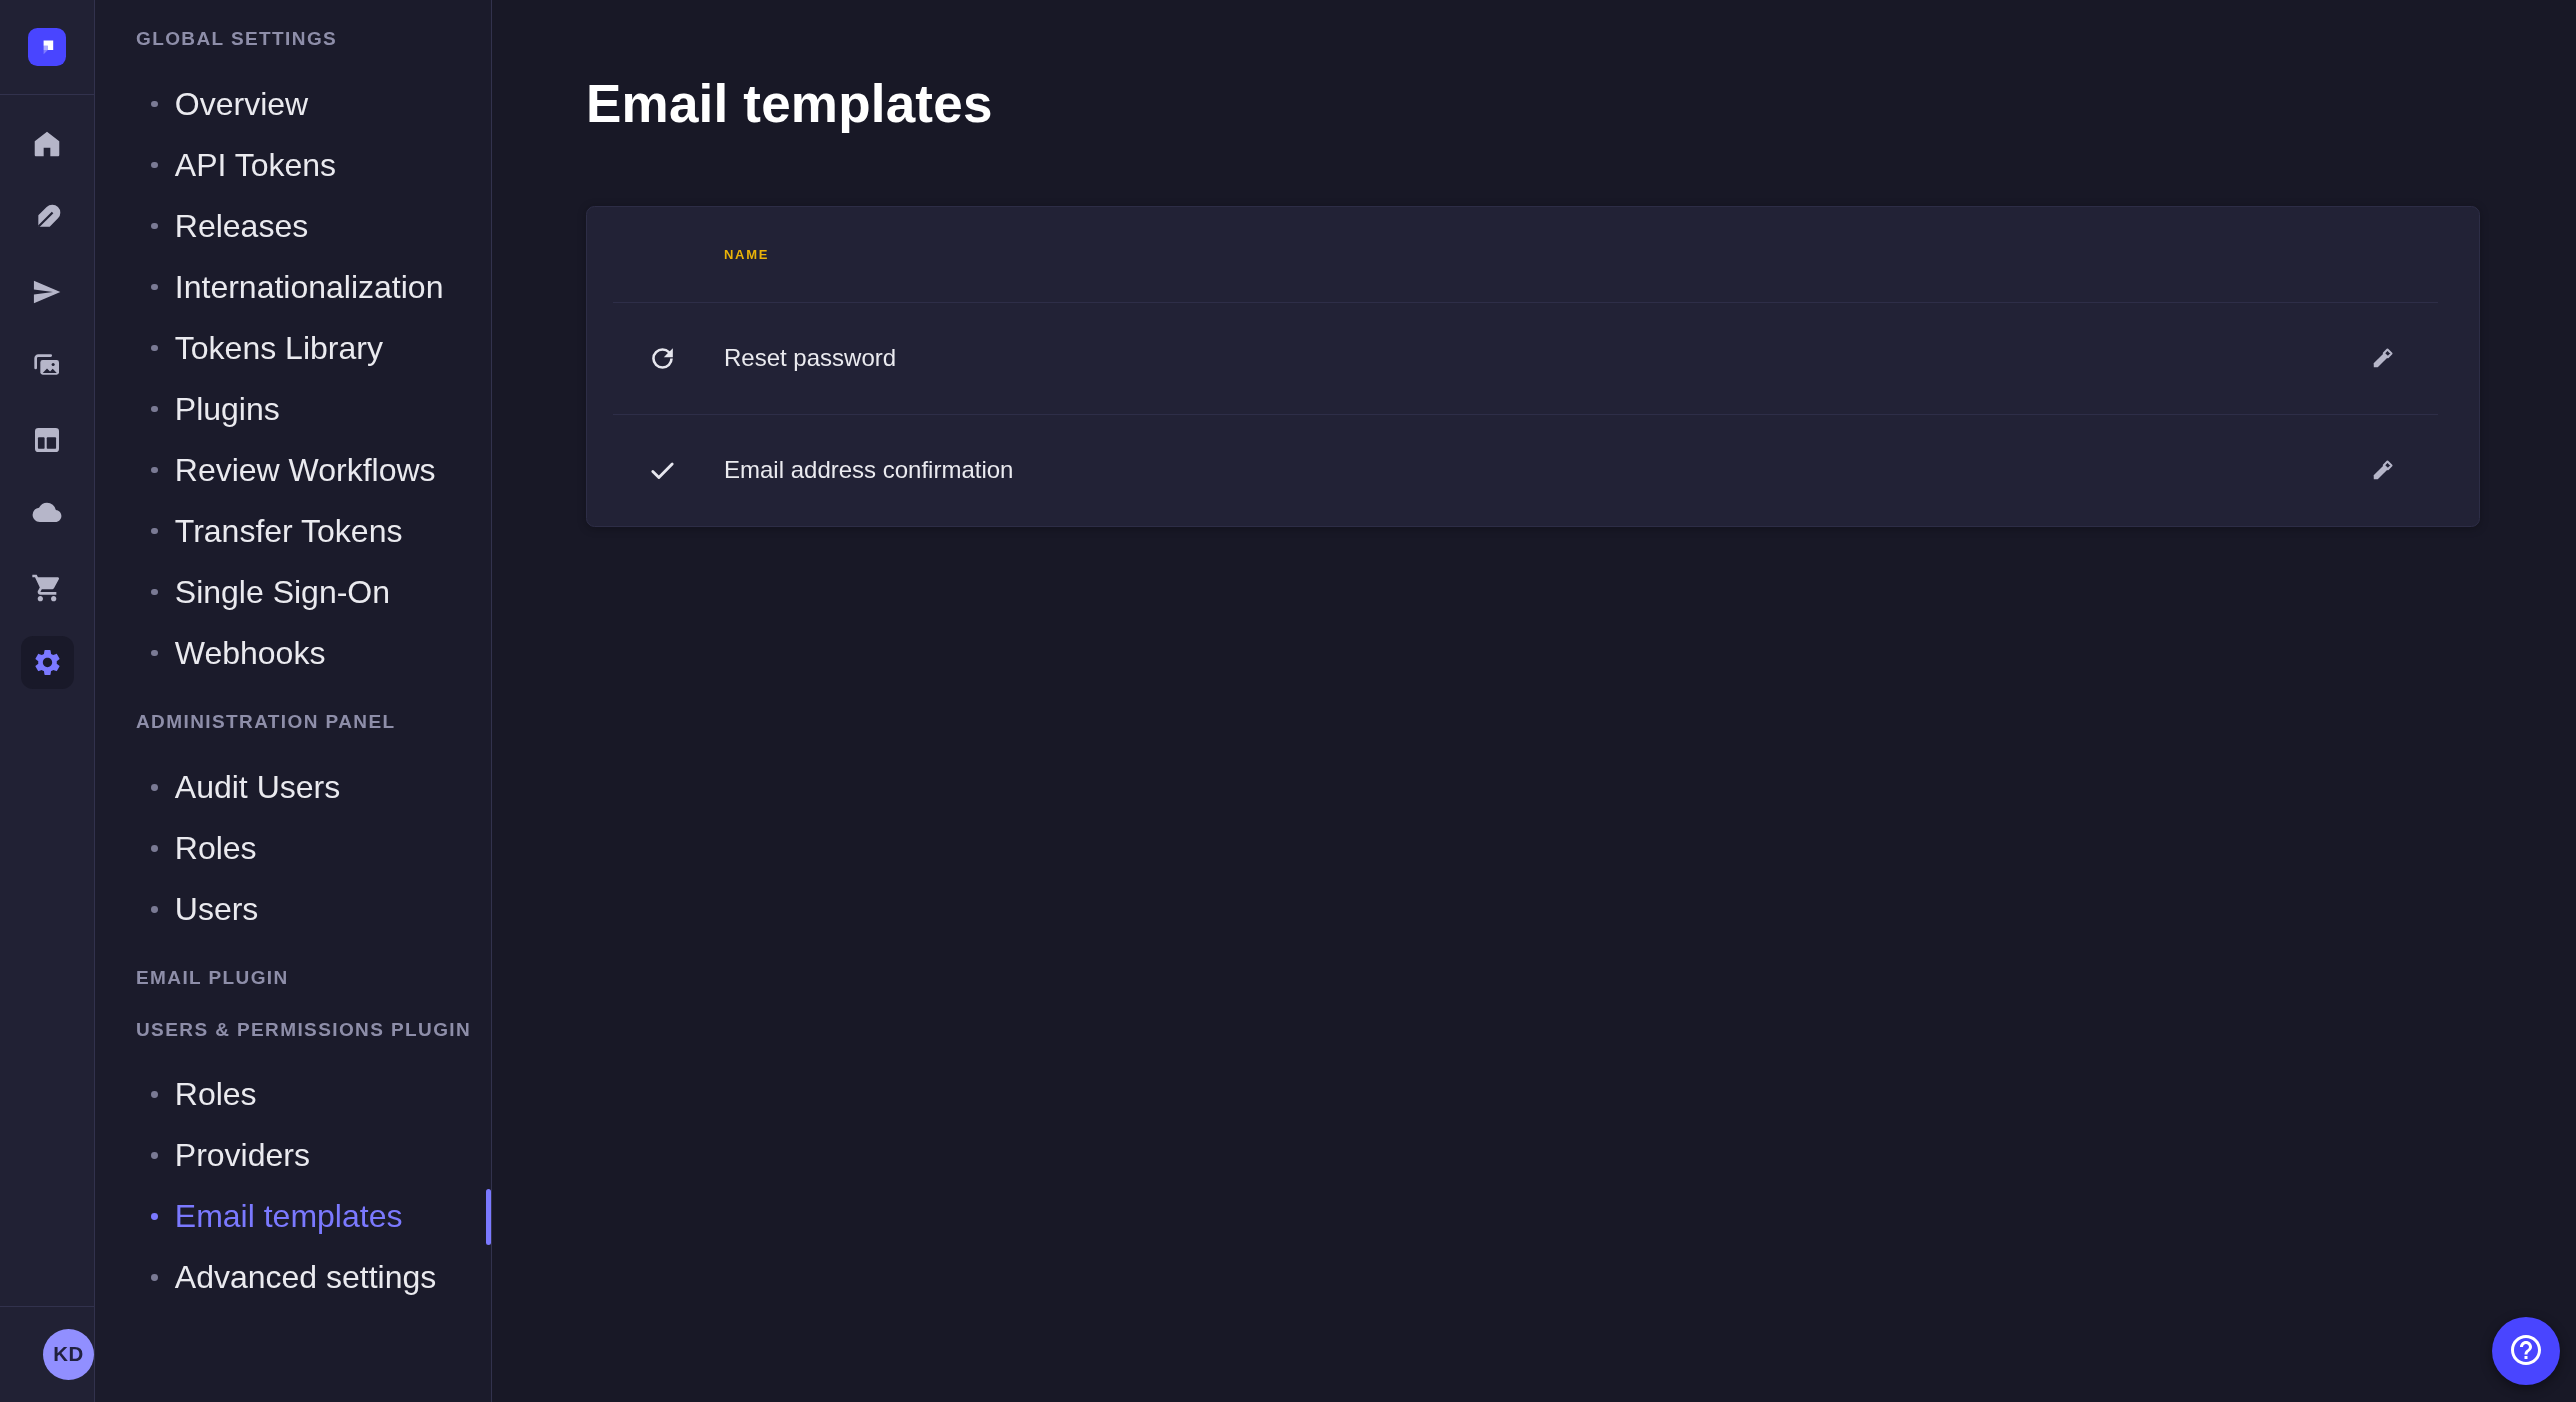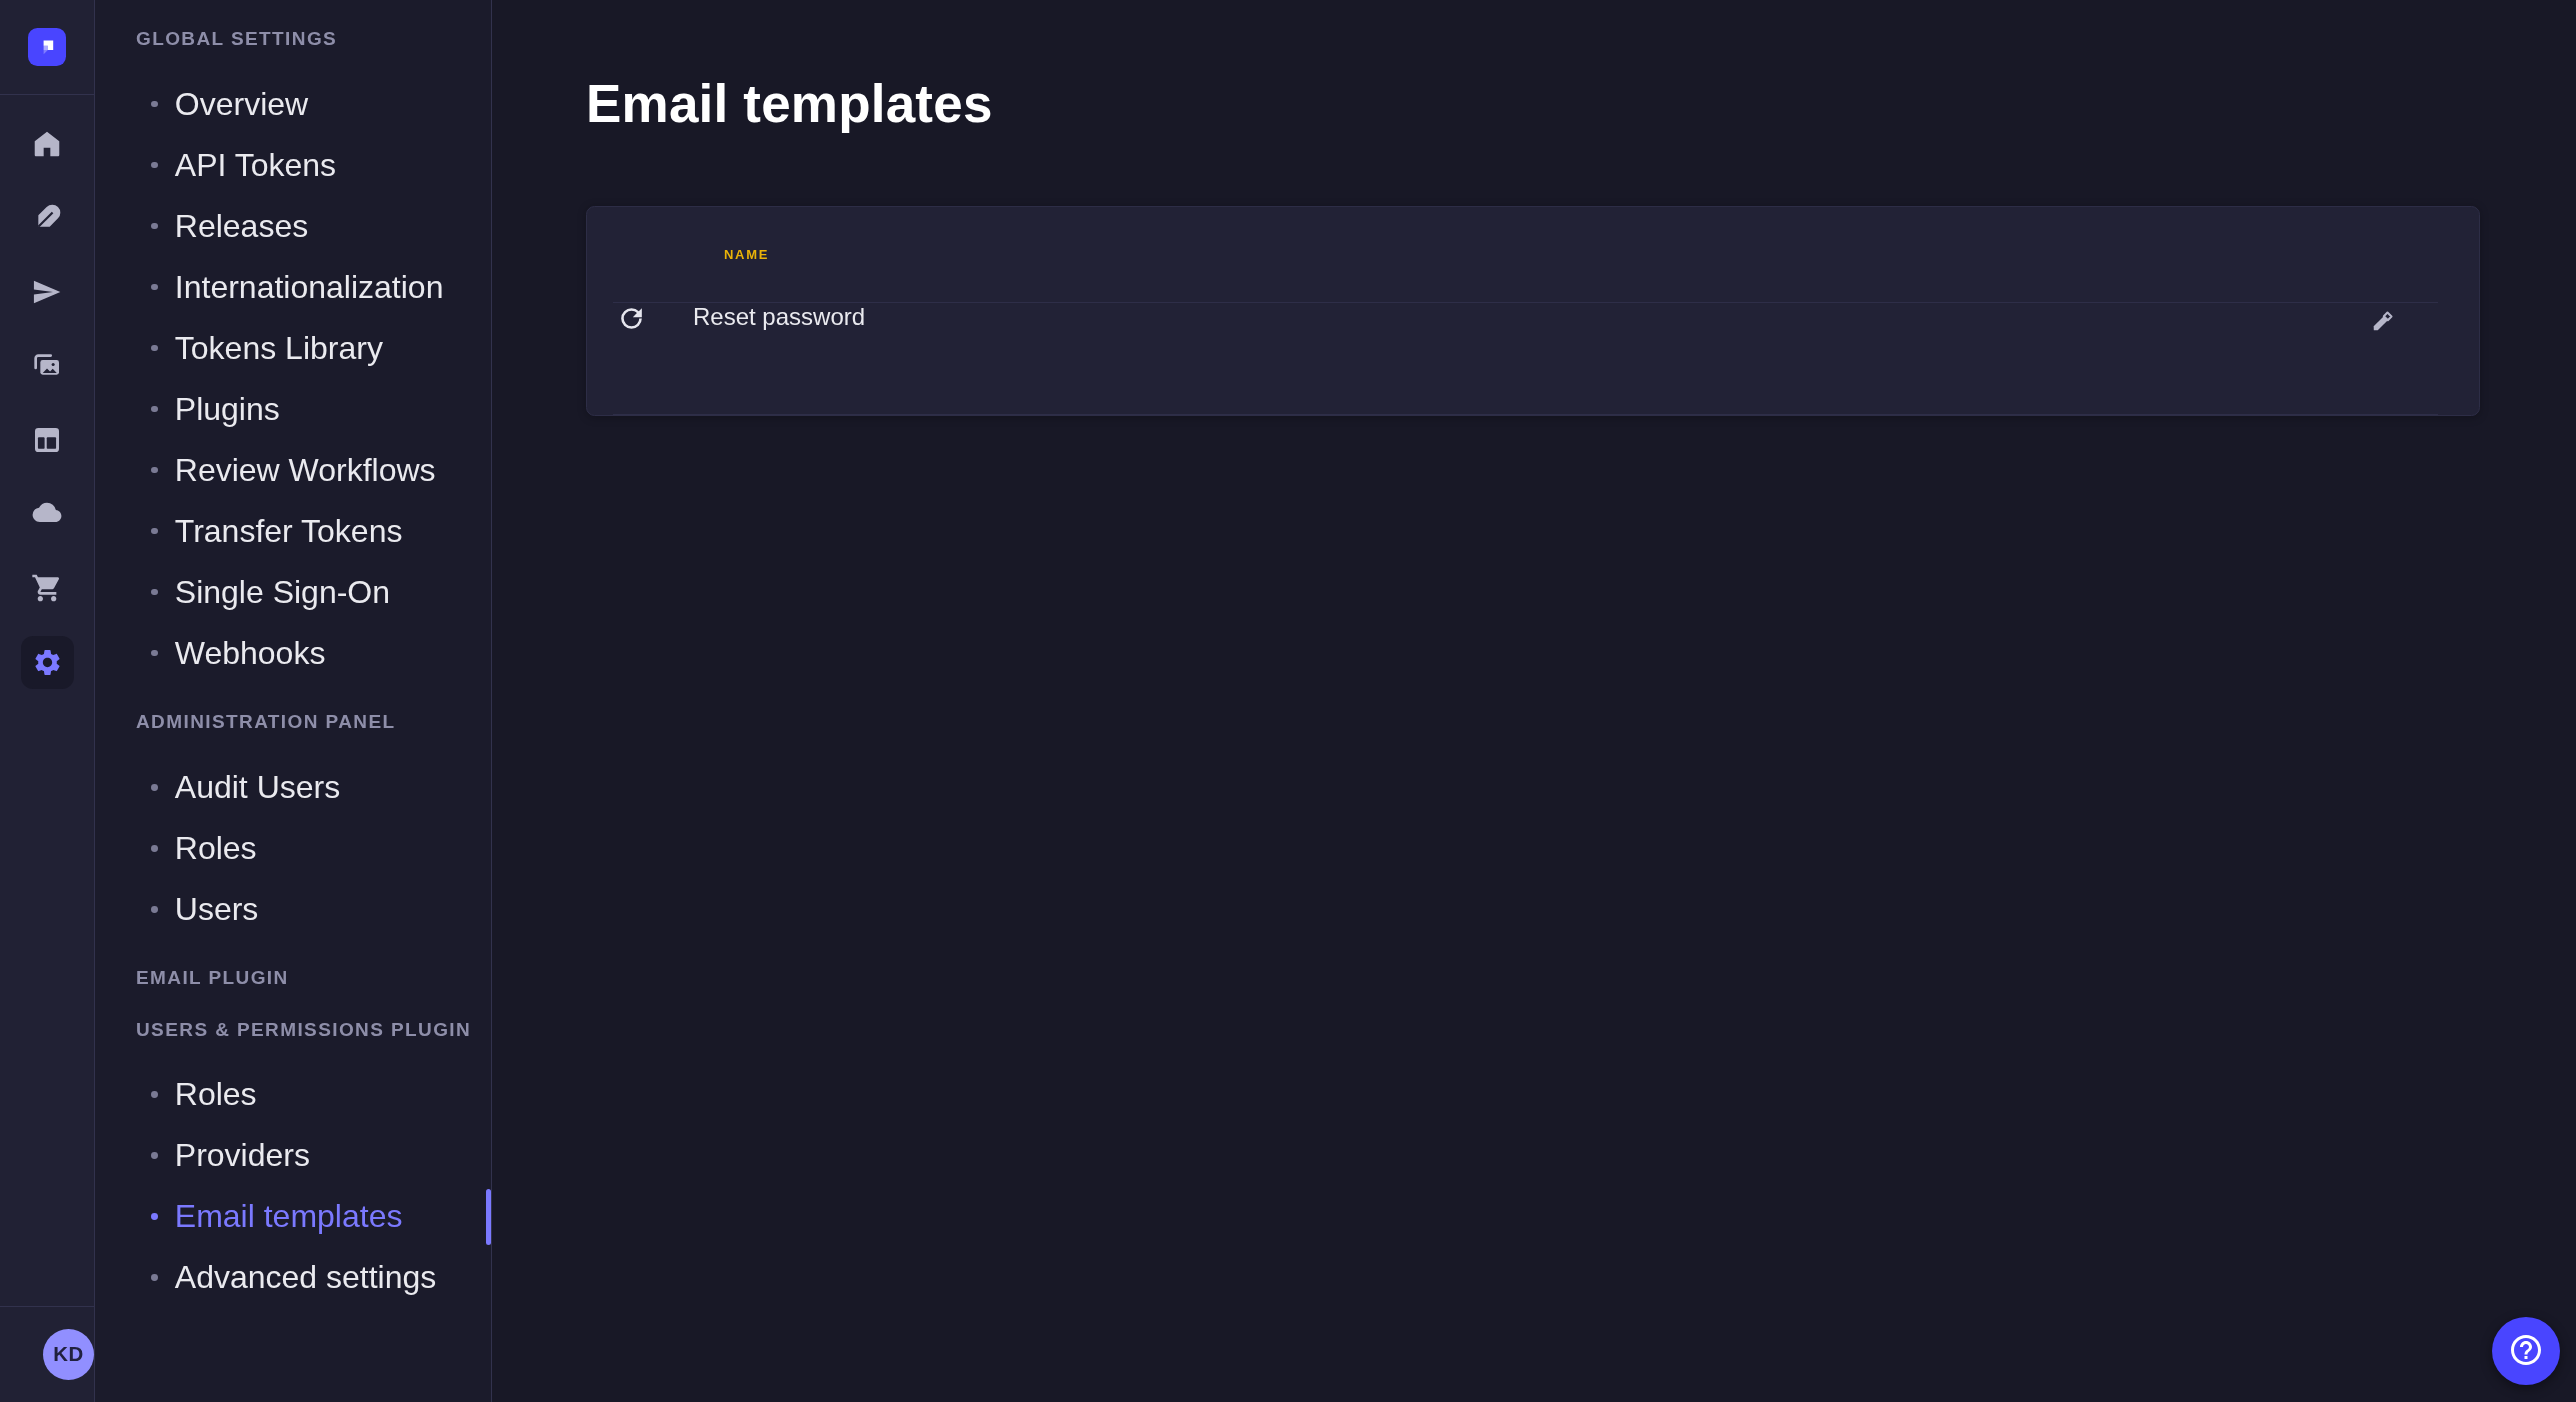--- a/index.html
+++ b/index.html
@@ -38,21 +38,21 @@
   .section li.active .bullet{background:var(--accent-light)}
   .section li.active::after{content:"";position:absolute;right:0;top:50%;transform:translateY(-50%);width:5.1px;height:56px;border-radius:2.6px;background:var(--accent-light)}
 
   
   .main{flex:1;padding:76px 0 0 94px}
   .page-title{font-size:53px;font-weight:700;line-height:56px;color:var(--text-primary);letter-spacing:0.2px}
   .card{margin-top:74px;width:1894px;background:var(--card-bg);border:0.9px solid #2d2d46;border-radius:8.5px;box-shadow:0 1.7px 8.5px rgba(0,0,0,.25);overflow:hidden}
   .thead{height:95px;display:flex;align-items:center;padding-left:137px}
   .th-label{font-size:13px;font-weight:700;letter-spacing:1.7px;color:#eab308;text-transform:uppercase}
   .divider{height:0.9px;background:var(--divider);margin:0 41px 0 25.6px}
-  .row{height:111px;display:flex;align-items:flex-start;padding-left:29px;cursor:pointer}
+  .row{height:111px;display:flex;align-items:center;padding-left:60px;cursor:pointer}
   .row-icon{width:31px;height:31px;color:#e6e6ee;flex:0 0 31px}
   .row-icon svg{width:31px;height:31px;display:block}
   .row-label{margin-left:46px;font-size:24px;color:var(--item-text)}
   .row .spacer{flex:1}
   .edit-btn{width:37px;height:37px;margin-right:78px;display:flex;align-items:center;justify-content:center;background:none;border:none;cursor:pointer;color:#b6b6c9}
   .edit-btn svg{width:31px;height:31px;display:block}
 
   
   .help-btn{position:absolute;right:16px;bottom:17px;width:68px;height:68px;border-radius:50%;background:var(--accent);border:none;display:flex;align-items:center;justify-content:center;cursor:pointer;box-shadow:0 3.4px 12px rgba(0,0,0,.4)}
   .help-btn svg{width:36px;height:36px}
@@ -251,20 +251,37 @@
             <button class="edit-btn">
               <span>
                 <svg viewBox="0 0 24 24">
                   <path fill="currentColor" d="M13.01 7.87 16.13 10.99 8.3 18.85 5.3 18.7 5.15 15.73 Z"></path>
                   <path fill="none" stroke="currentColor" stroke-width="1.6" stroke-linejoin="round" d="M15.84 5.04 18.96 8.16 16.13 10.99 13.01 7.87 Z"></path>
                 </svg>
               </span>
             </button>
           </div>
           <div class="divider"></div>
+          <div class="row">
+            <span class="row-icon">
+              <svg viewBox="0 0 24 24">
+                <path fill="none" stroke="currentColor" stroke-width="2.2" stroke-linecap="round" stroke-linejoin="round" d="M4.5 12.8l4.7 4.7L19.5 7"></path>
+              </svg>
+            </span>
+            <span class="row-label">Email address confirmation</span>
+            <span class="spacer"></span>
+            <button class="edit-btn">
+              <span>
+                <svg viewBox="0 0 24 24">
+                  <path fill="currentColor" d="M13.01 7.87 16.13 10.99 8.3 18.85 5.3 18.7 5.15 15.73 Z"></path>
+                  <path fill="none" stroke="currentColor" stroke-width="1.6" stroke-linejoin="round" d="M15.84 5.04 18.96 8.16 16.13 10.99 13.01 7.87 Z"></path>
+                </svg>
+              </span>
+            </button>
+          </div>
         </div>
     </section>
   </main>
 
   <button class="help-btn">
     <span>
       <svg viewBox="0 0 24 24" aria-hidden="true">
           <path fill="#ffffff" d="M11 18h2v-2h-2v2zm1-16C6.48 2 2 6.48 2 12s4.48 10 10 10 10-4.48 10-10S17.52 2 12 2zm0 18c-4.41 0-8-3.59-8-8s3.59-8 8-8 8 3.59 8 8-3.59 8-8 8zm0-14c-2.21 0-4 1.79-4 4h2c0-1.1.9-2 2-2s2 .9 2 2c0 2-3 1.75-3 5h2c0-2.25 3-2.5 3-5 0-2.21-1.79-4-4-4z"></path>
         </svg>
     </span>

